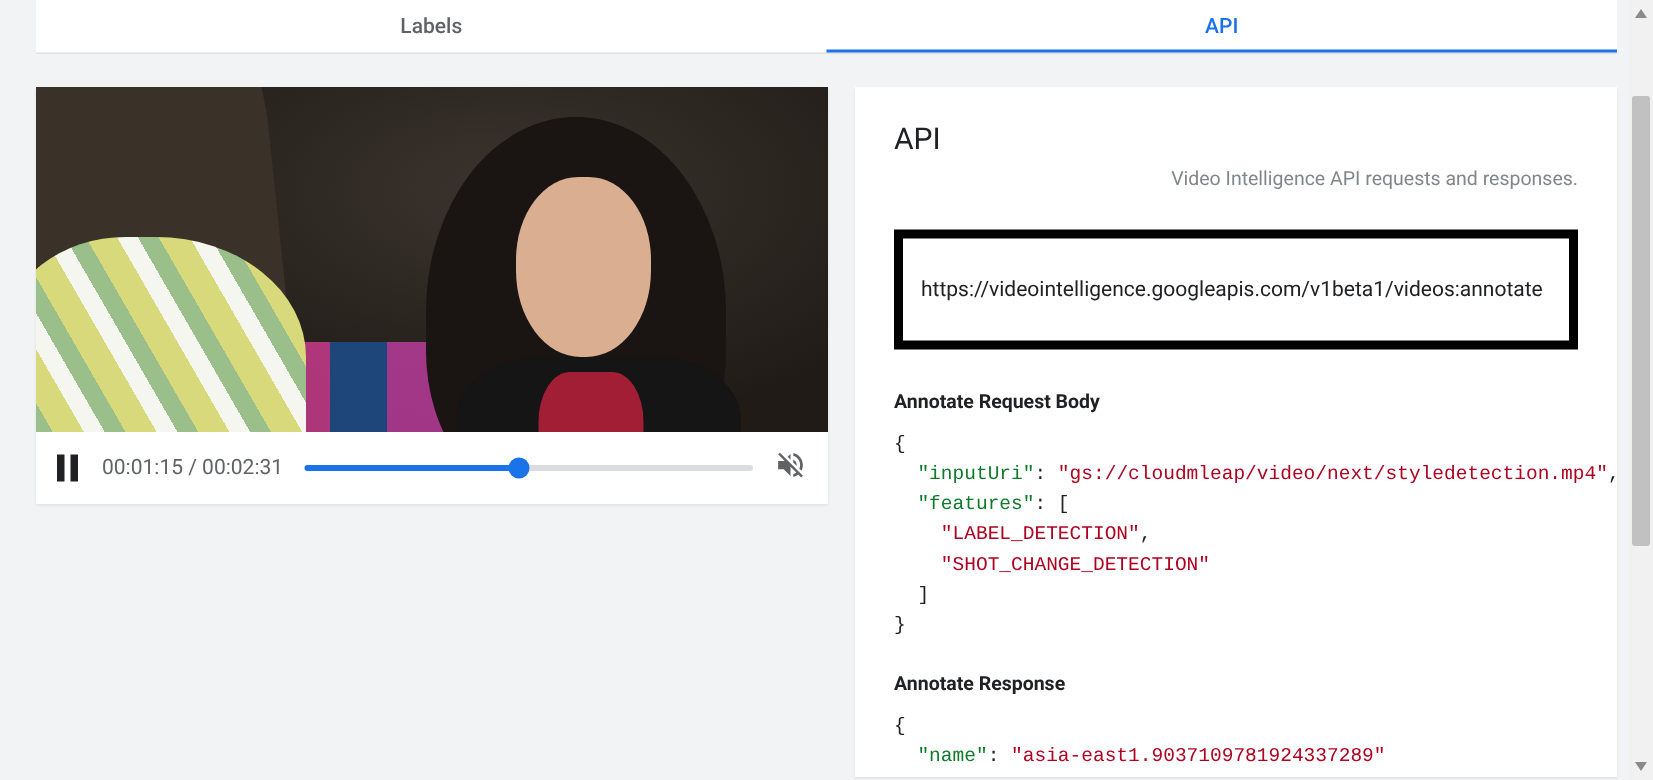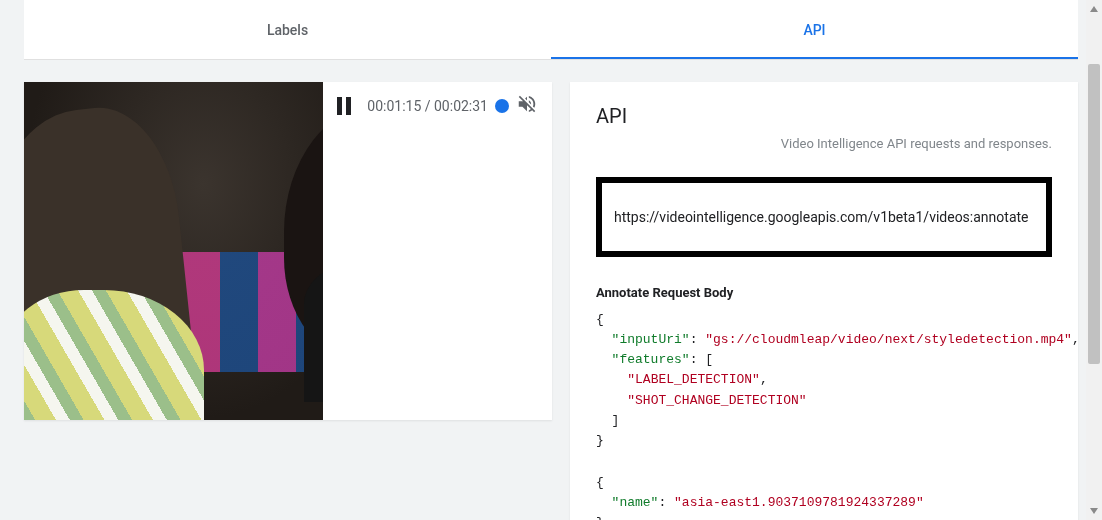--- a/index.html
+++ b/index.html
@@ -11,21 +11,21 @@
     height: 520px;
     overflow: hidden;
     position: relative;
   }
   .page {
     padding: 0 24px;
   }
   .tabbar {
     display: flex;
     background: #fff;
-    height: 60px;
+    height: 36px;
     border-bottom: 1px solid #e0e0e0;
   }
   .tab {
     flex: 1;
     display: flex;
     align-items: center;
     justify-content: center;
     font-size: 14px;
     color: #5f6368;
     cursor: pointer;
@@ -43,22 +43,23 @@
     background: #1a73e8;
   }
   .content {
     display: flex;
     gap: 18px;
     margin-top: 22px;
   }
   .video-card {
     background: #fff;
     width: 528px;
-    height: 338px;
-    display: flex;
+    height: 278px;
+    display: flex;
+    flex-direction: column;
     box-shadow: 0 1px 2px rgba(0,0,0,0.08);
     justify-content: flex-end;
   }
   .video-frame {
     flex: 1;
     background: #2b2520;
     position: relative;
     overflow: hidden;
   }
   
@@ -283,20 +284,21 @@
 
       <div class="section-label">Annotate Request Body</div>
       <div class="code"><span class="tok-punc">{</span>
   <span class="tok-key">"inputUri"</span><span class="tok-punc">: </span><span class="tok-str">"<span>gs://cloudmleap/video/next/styledetection.mp4</span>"</span><span class="tok-punc">,</span>
   <span class="tok-key">"features"</span><span class="tok-punc">: [</span>
     <span class="tok-str">"<span>LABEL_DETECTION</span>"</span><span class="tok-punc">,</span>
     <span class="tok-str">"<span>SHOT_CHANGE_DETECTION</span>"</span>
   <span class="tok-punc">]</span>
 <span class="tok-punc">}</span></div>
 
+      <div class="section-label">Annotate Response</div>
       <div class="code"><span class="tok-punc">{</span>
   <span class="tok-key">"name"</span><span class="tok-punc">: </span><span class="tok-str">"<span>asia-east1.9037109781924337289</span>"</span>
 <span class="tok-punc">}</span></div>
     </div>
   </div>
 </div>
 
 <div class="page-scrollbar">
   <div class="page-scroll-arrow arrow-up"></div>
   <div class="page-scroll-thumb"></div>

